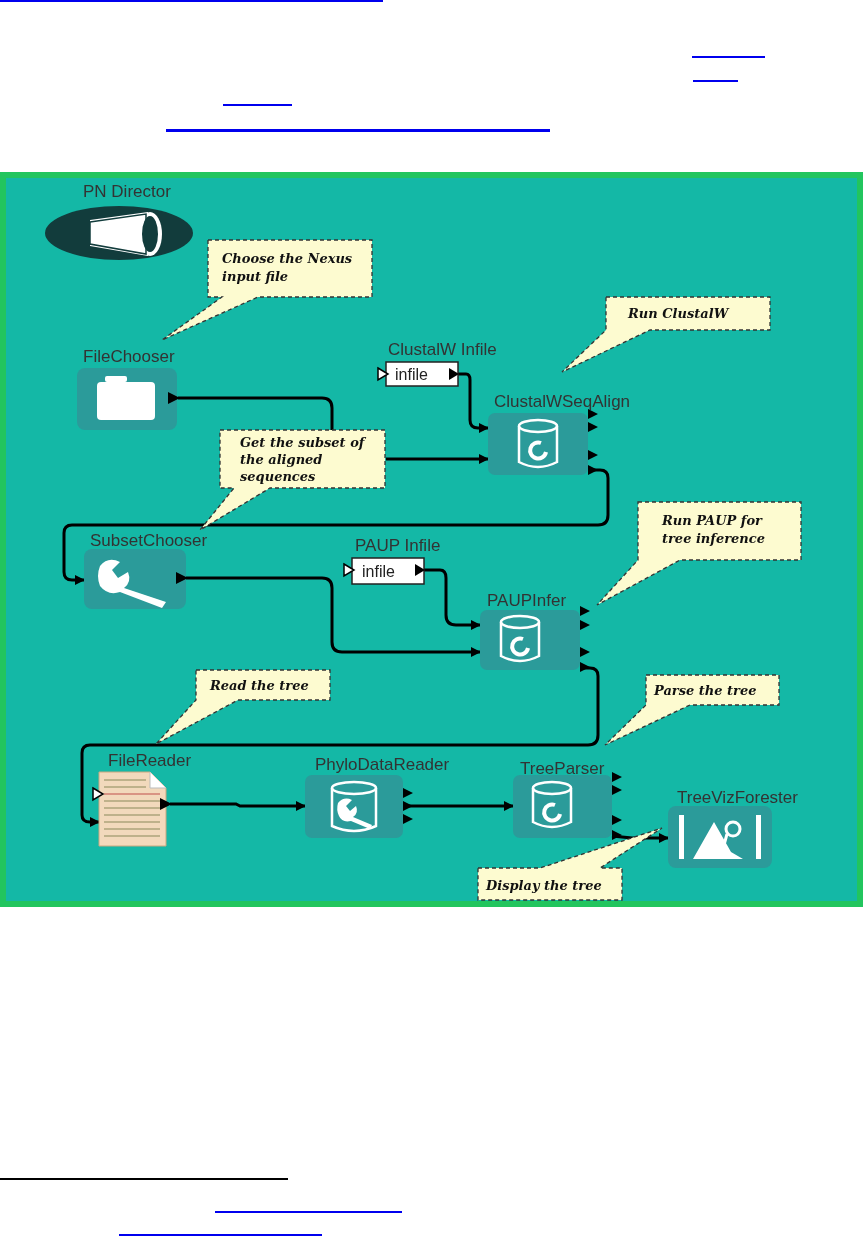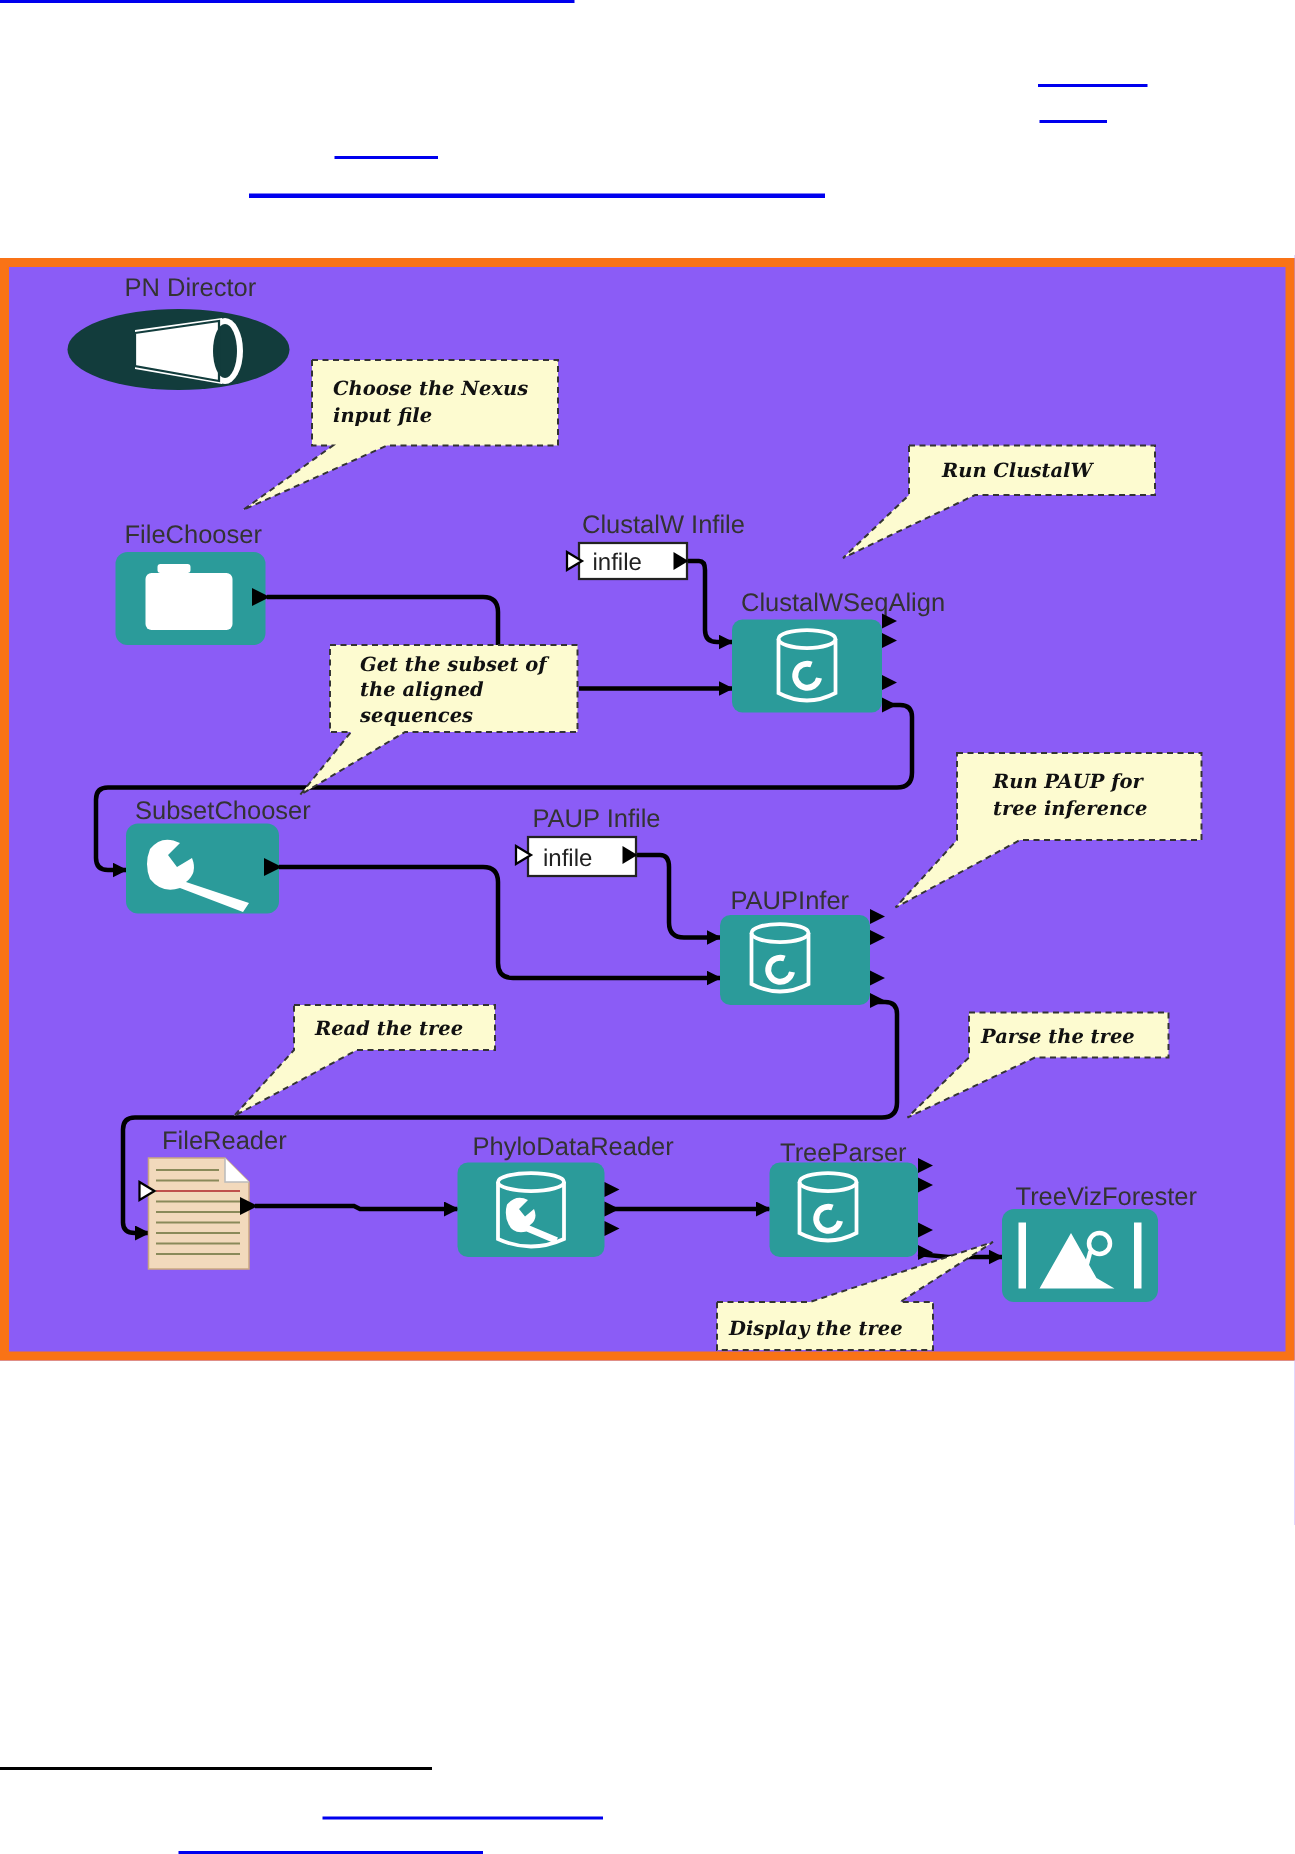--- a/index.html
+++ b/index.html
@@ -1,21 +1,21 @@
 <!DOCTYPE html>
 <html><head>
 <meta charset="utf-8">
 <style>
   html, body { margin: 0; padding: 0; background: #ffffff; }
   body { width: 863px; height: 1236px; position: relative; overflow: hidden;
          font-family: "Liberation Sans", sans-serif; }
   .link-line { position: absolute; height: 2px; background: #0000ee; }
   .rule-line { position: absolute; height: 2px; background: #000000; }
   #frame { position: absolute; left: 0; top: 172px; width: 851px; height: 723px;
-           border: 6px solid #f97316; background: #8b5cf6; text-align: right; }
+           border: 6px solid #22c55e; background: #14b8a6; text-align: right; }
   #diagram { position: absolute; left: 0; top: 0; }
   .lbl { font-family: "Liberation Sans", sans-serif; font-size: 17px; fill: #333; }
   .note { font-family: "DejaVu Serif", serif; font-size: 13px; font-weight: bold; font-style: italic; fill: #111; }
   .inf { font-family: "Liberation Sans", sans-serif; font-size: 16px; fill: #222; }
 </style>
 </head>
 <body>
 
 <div class="link-line" style="left:0;top:0;width:383px;"></div>
 <div class="link-line" style="left:692px;top:56px;width:73px;"></div>

